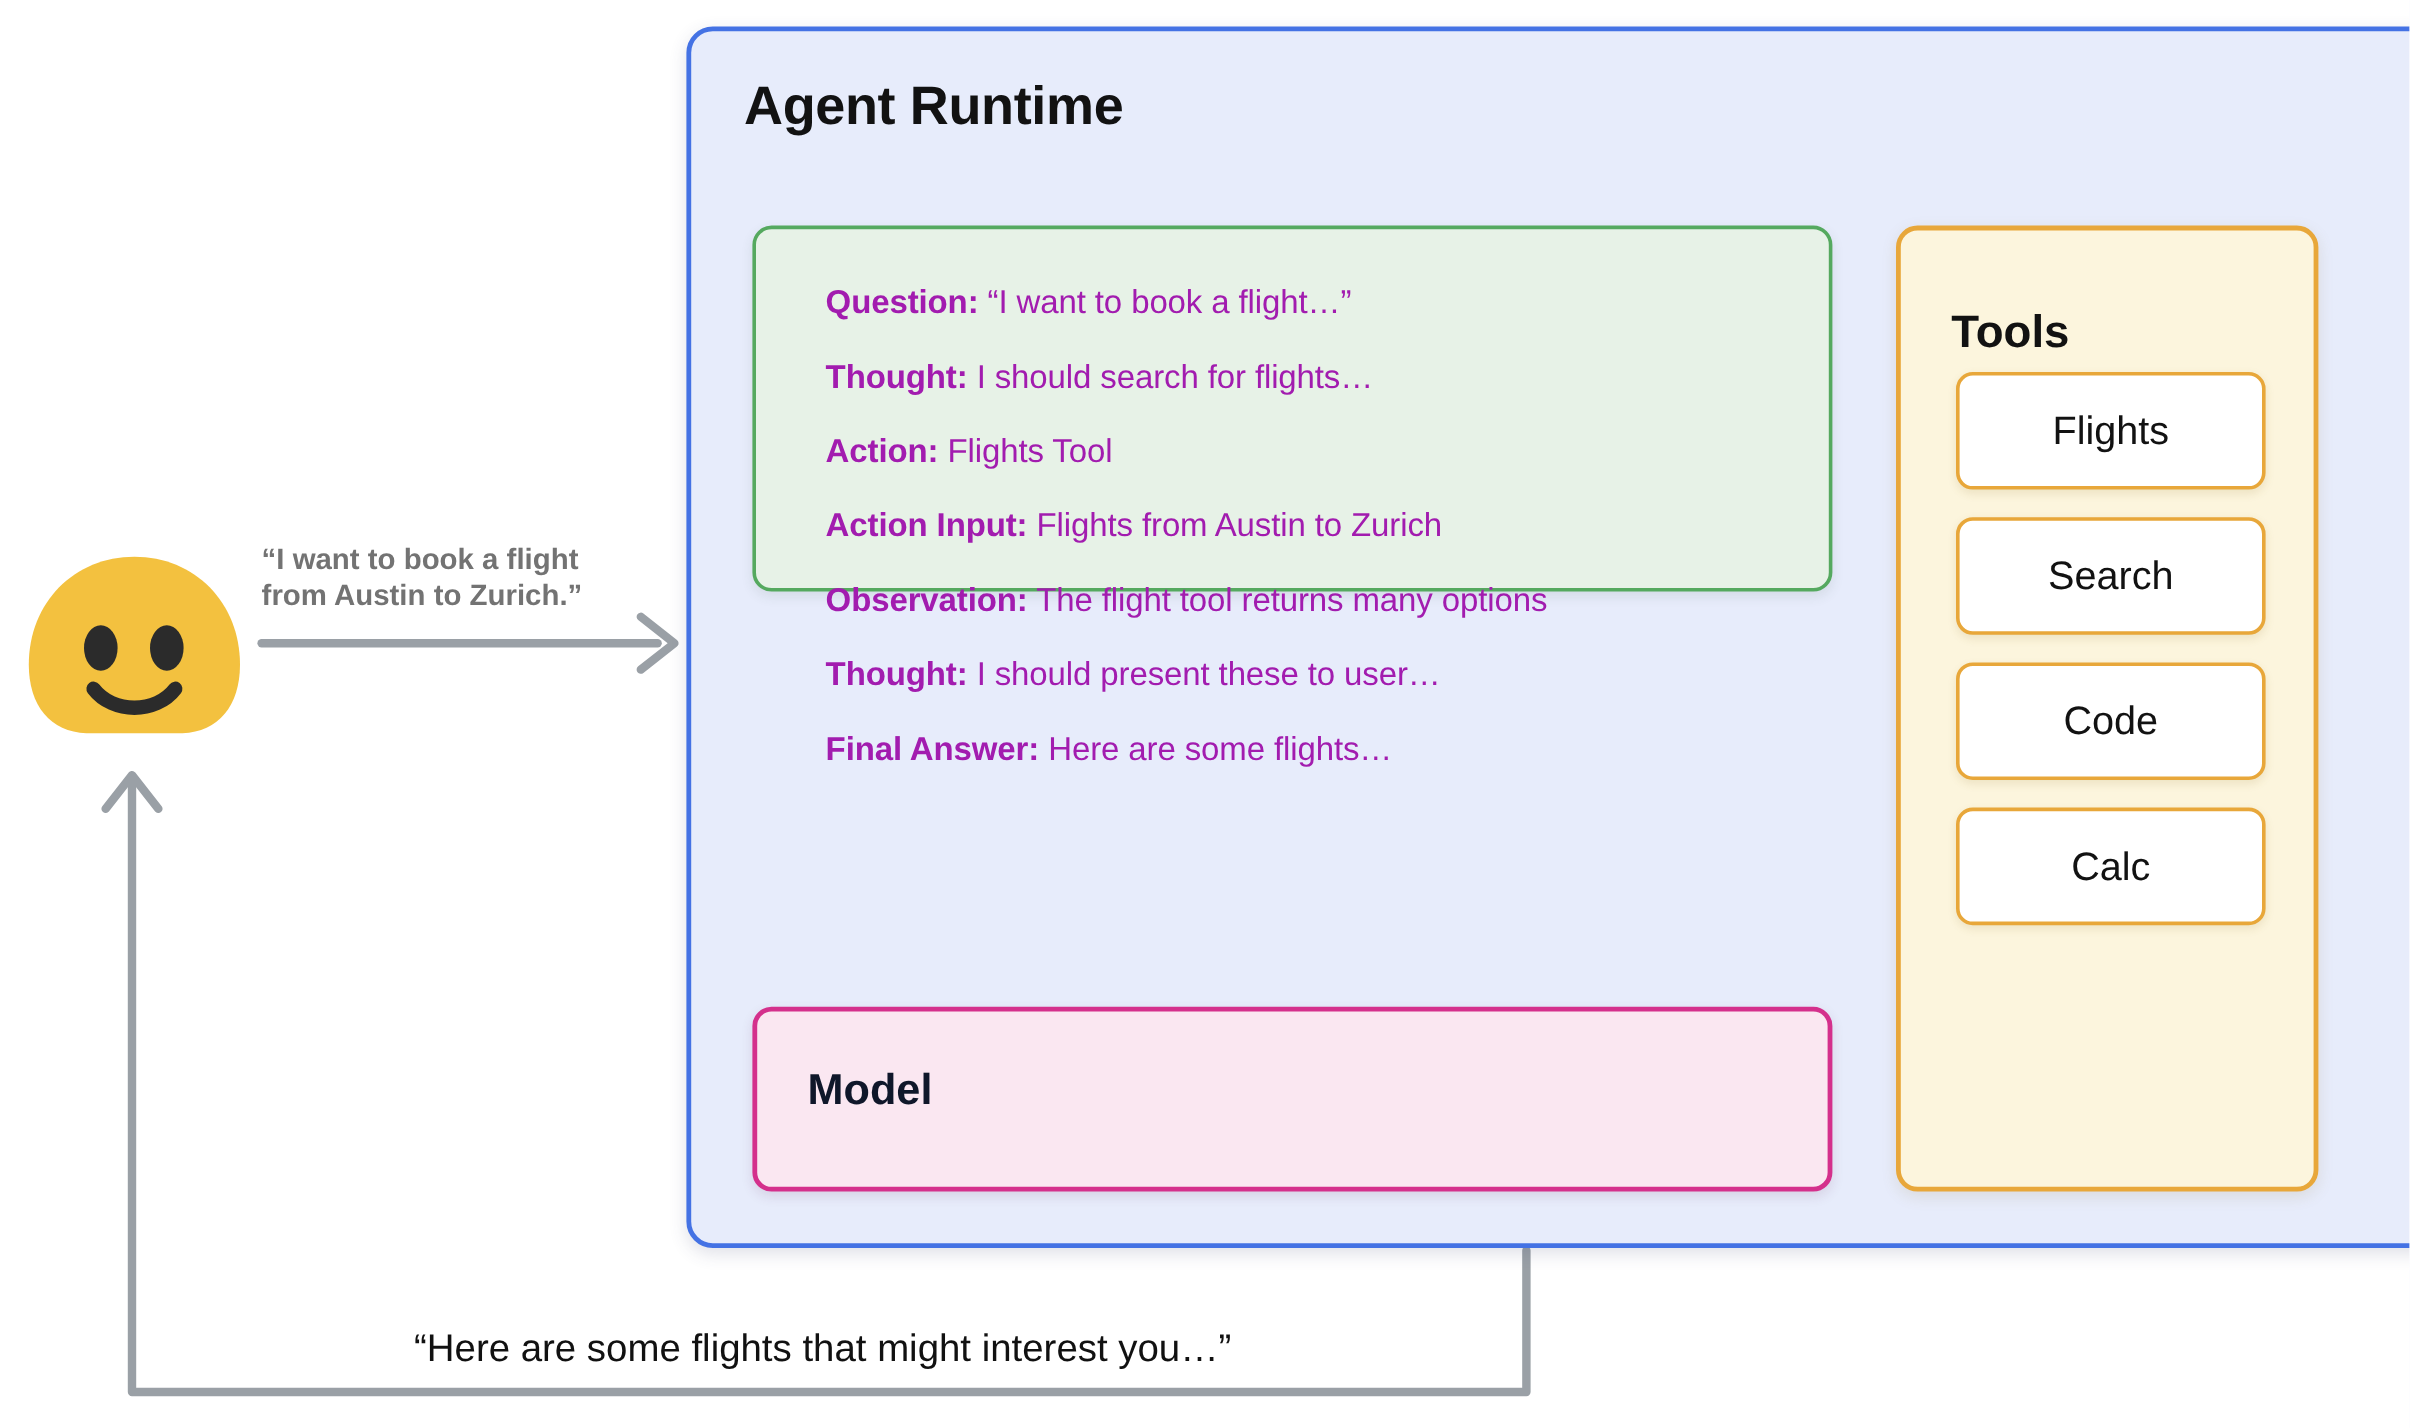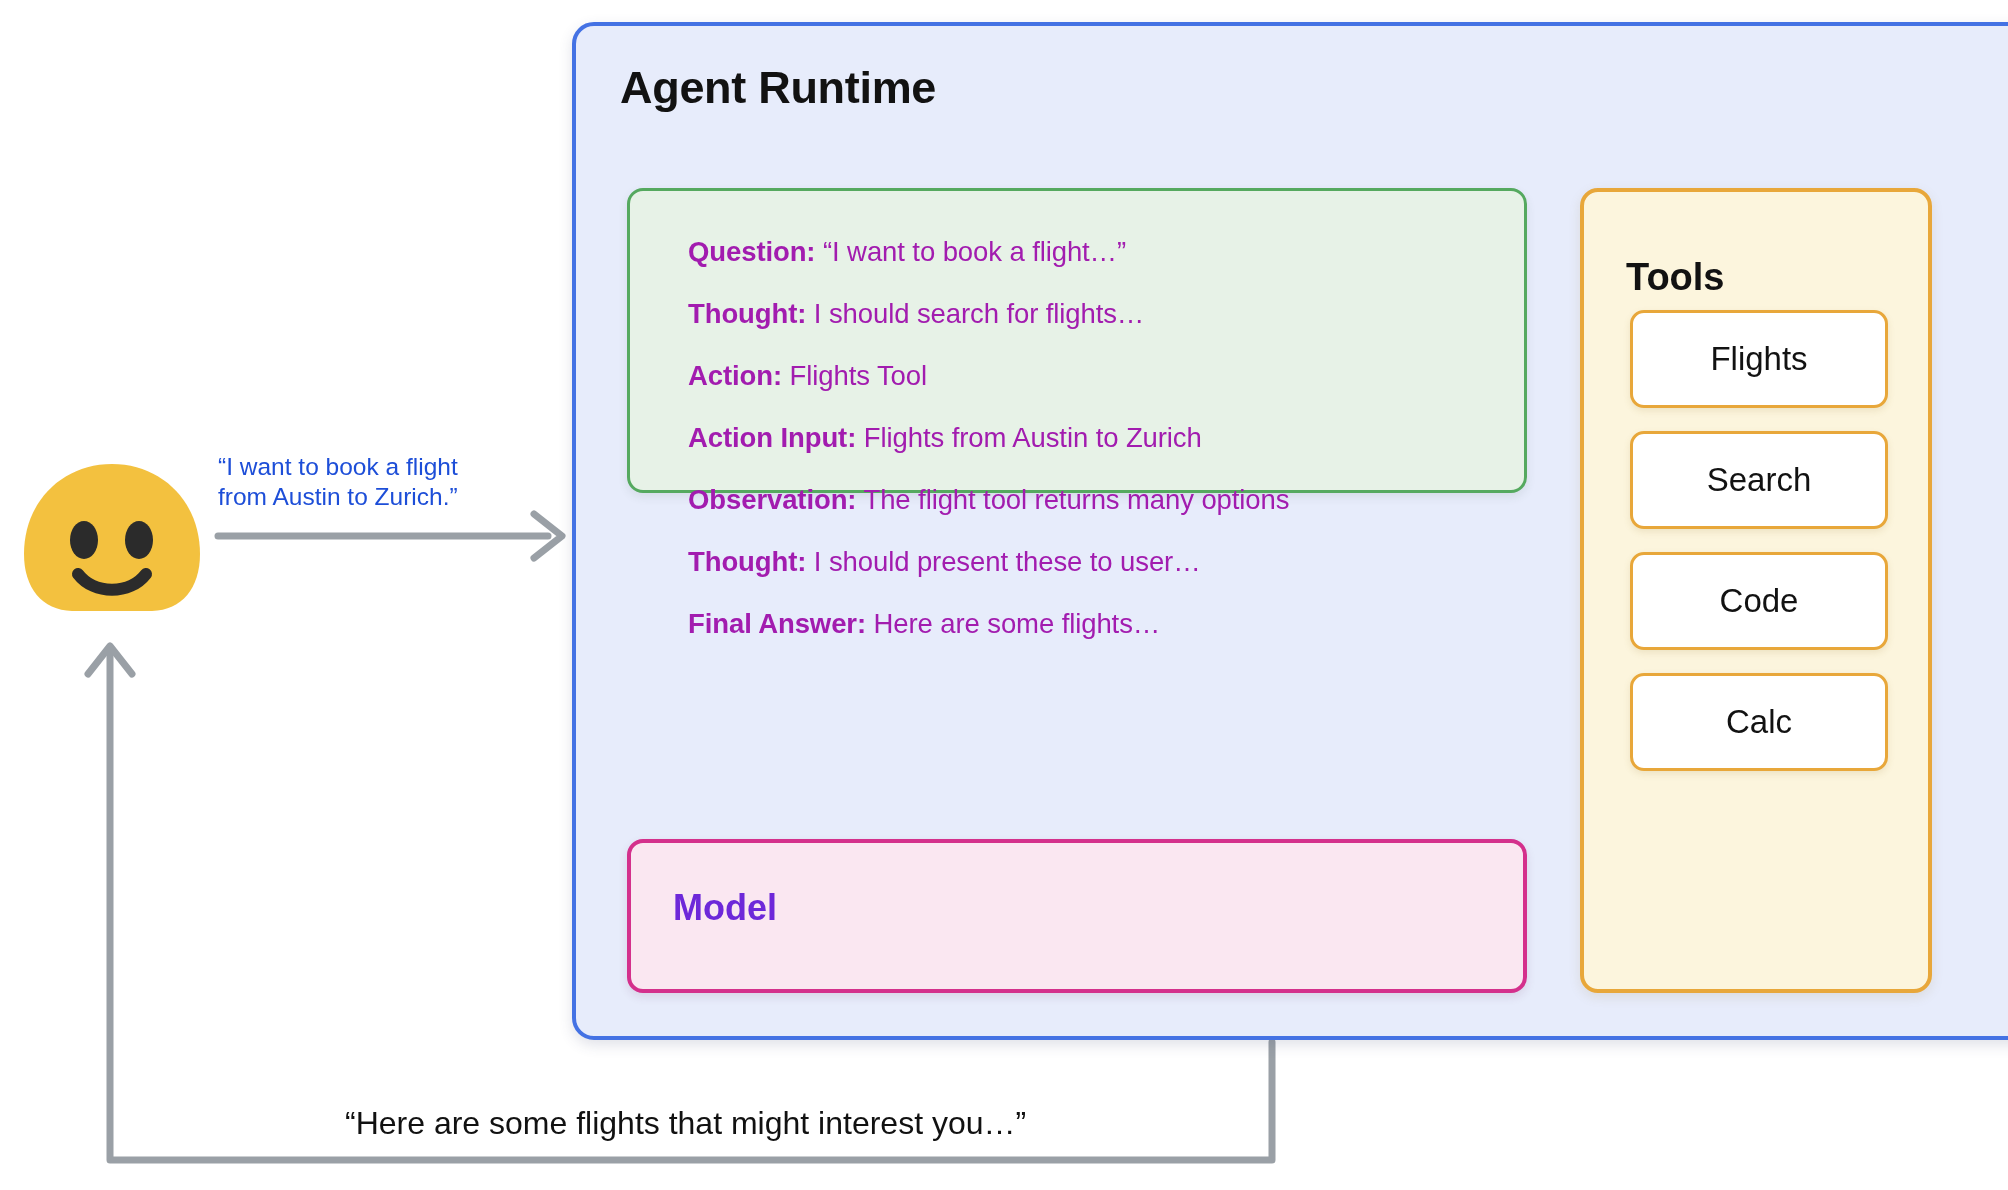--- a/index.html
+++ b/index.html
@@ -82,21 +82,21 @@
     border: 4px solid #d4308c;
     border-radius: 16px;
     box-shadow: 0 4px 10px rgba(110, 40, 80, 0.12);
   }
   #model-label {
     position: absolute;
     left: 42px;
     top: 44px;
     font-size: 36px;
     font-weight: 700;
-    color: #6d28d9;
+    color: #0f172a;
   }
 
   
   #tools-panel {
     position: absolute;
     left: 1004px;
     top: 162px;
     width: 352px;
     height: 805px;
     box-sizing: border-box;
@@ -156,22 +156,22 @@
     height: 1190px;
     pointer-events: none;
   }
   #request-label {
     position: absolute;
     left: 218px;
     top: 452px;
     width: 360px;
     font-size: 24.5px;
     line-height: 30px;
-    color: #1d4ed8;
-    font-weight: 400;
+    color: #737373;
+    font-weight: 700;
   }
   #response-label {
     position: absolute;
     left: 345px;
     top: 1105px;
     font-size: 32px;
     color: #111111;
     font-weight: 500;
     white-space: nowrap;
   }

